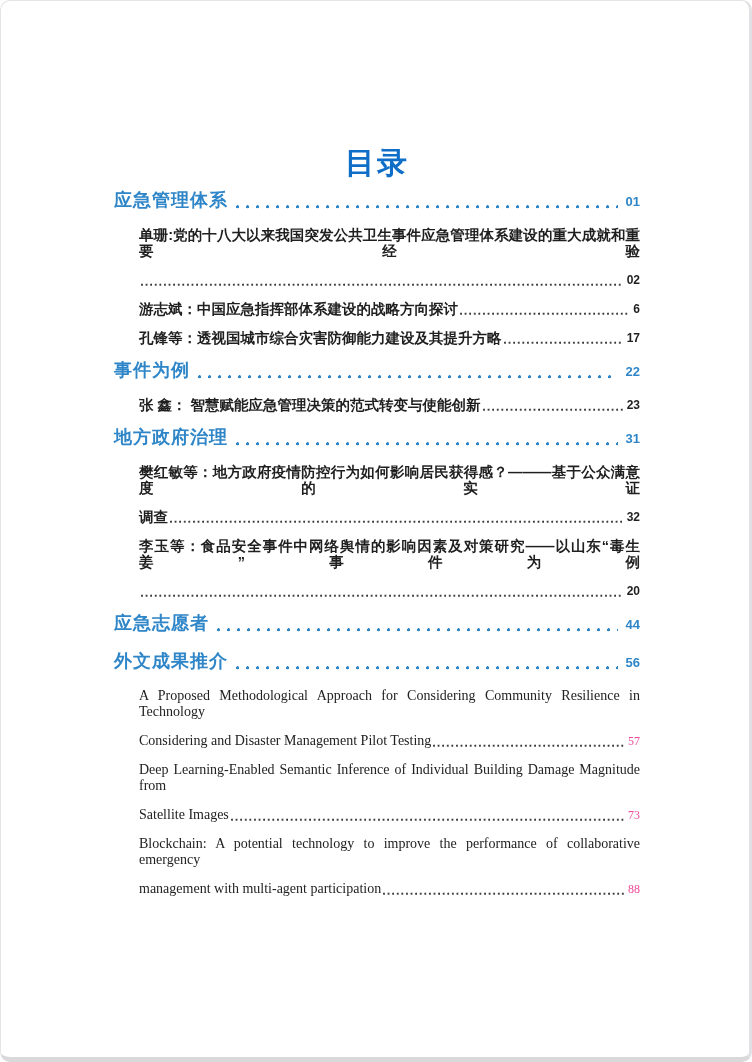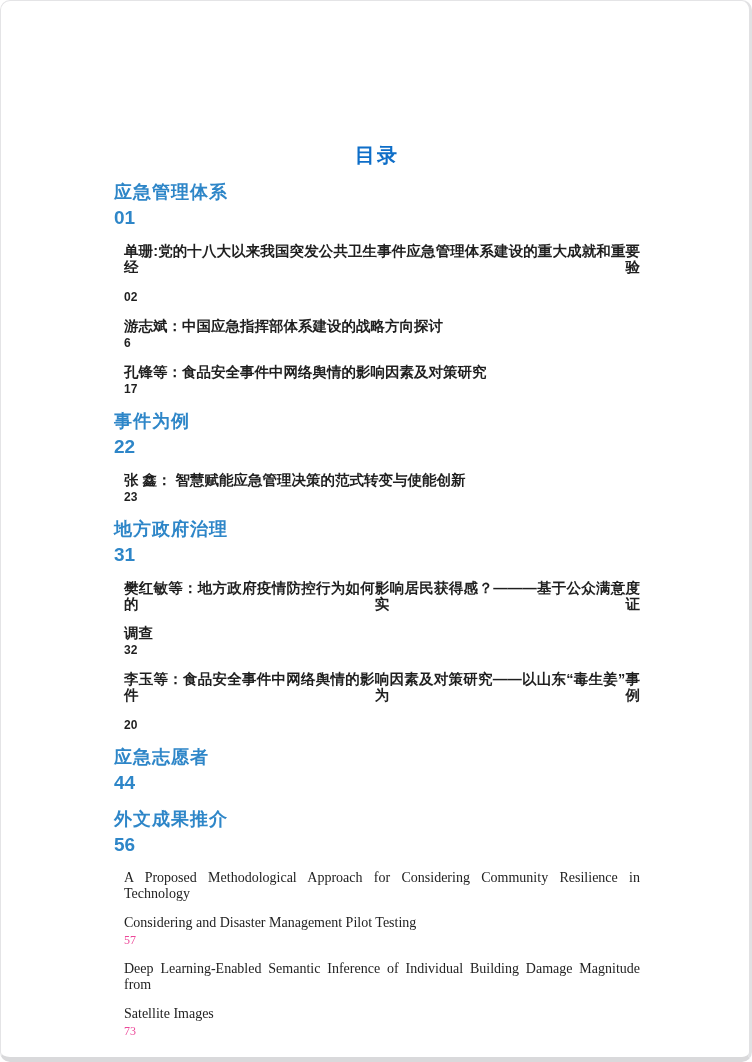--- a/index.html
+++ b/index.html
@@ -13,62 +13,60 @@
     border-bottom:5px solid #d9d9db;
     border-radius:10px;
     overflow:hidden;
     font-family:"Liberation Sans", sans-serif;
   }
   .content {
     position:absolute;
     left:113px; top:136px; width:526px;
   }
   .toc-title {
-    margin:0 0 8px 0;
+    margin:8px 0 8px 0;
     text-align:center;
-    font-size:20px;
+    font-size:30px;
     line-height:36px;
     font-weight:bold;
     color:#0e6ec8;
     letter-spacing:2px;
   }
   .section-row {
     display:flex;
     align-items:baseline;
     margin:4px 0 14px 0;
     line-height:22px;
     font-size:18px;
     font-weight:bold;
     color:#2e86c8;
     letter-spacing:1px;
-    flex-direction:column;
   }
   .section-page {
-    font-size:19px;
+    font-size:13px;
     font-weight:bold;
     color:#2e86c8;
     letter-spacing:0;
   }
-  .entry { margin-left:10px; }
+  .entry { margin-left:25px; }
   .entry-line {
     line-height:16px;
     margin-bottom:13px;
     font-size:14.5px;
     color:#1f1f1f;
   }
   .cjk { font-weight:bold; }
   .en  { font-weight:normal; font-size:14px; color:#222;font-family:Liberation Serif, serif; }
   .jline {
     text-align:justify;
     text-align-last:justify;
   }
   .flexline {
     display:flex;
     align-items:flex-start;
-    flex-direction:column;
   }
   .entry-page {
     font-size:12px;
     font-weight:bold;
     color:#1f1f1f;
   }
   .en .entry-page, .en.flexline .entry-page { font-weight:normal; color:#ec4899; }
   .leader {
     flex:1;
     align-self:flex-end;
@@ -110,21 +108,21 @@
     </div>
     <div class="entry">
       <div class="entry-line cjk flexline">
         <span>游志斌：中国应急指挥部体系建设的战略方向探讨</span>
         <span class="leader leader-dark"></span>
         <span class="entry-page">6</span>
       </div>
     </div>
     <div class="entry">
       <div class="entry-line cjk flexline">
-        <span>孔锋等：食品安全事件中网络舆情的影响因素及对策研究</span>
+        <span>孔锋等：透视国城市综合灾害防御能力建设及其提升方略</span>
         <span class="leader leader-dark"></span>
         <span class="entry-page">17</span>
       </div>
     </div>
 
     <div class="section-row">
       <span>事件为例</span>
       <span class="leader leader-blue"></span>
       <span class="section-page">22</span>
     </div>
@@ -178,15 +176,23 @@
       </div>
     </div>
     <div class="entry">
       <div class="entry-line en jline">Deep Learning-Enabled Semantic Inference of Individual Building Damage Magnitude from</div>
       <div class="entry-line en flexline">
         <span>Satellite Images</span>
         <span class="leader leader-dark"></span>
         <span class="entry-page">73</span>
       </div>
     </div>
+    <div class="entry">
+      <div class="entry-line en jline">Blockchain: A potential technology to improve the performance of collaborative emergency</div>
+      <div class="entry-line en flexline">
+        <span>management with multi-agent participation</span>
+        <span class="leader leader-dark"></span>
+        <span class="entry-page">88</span>
+      </div>
+    </div>
 
   </div>
 </div>
 
 </body></html>

